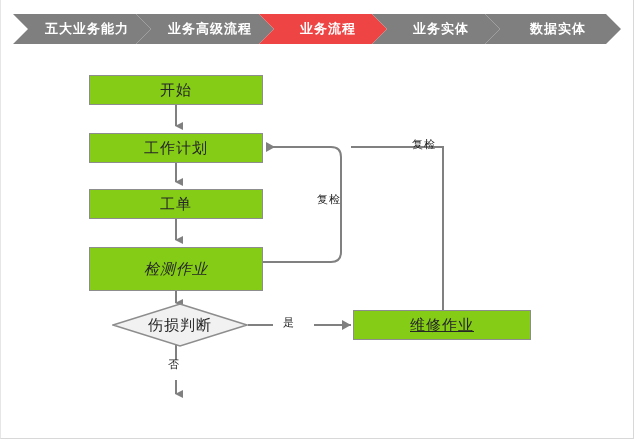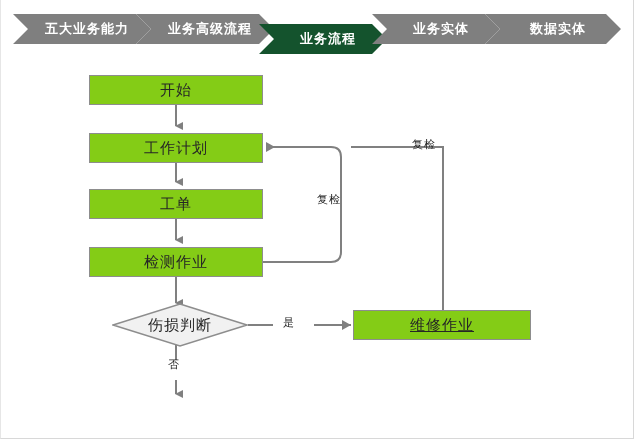--- a/index.html
+++ b/index.html
@@ -114,21 +114,21 @@
   <div id="breadcrumb">
 
     <div class="chev" style="left:12px; width:138px; background:#7f7f7f;">
       <span class="chev-label">五大业务能力</span>
     </div>
 
     <div class="chev" style="left:135px; width:138px; background:#7f7f7f;">
       <span class="chev-label">业务高级流程</span>
     </div>
 
-    <div class="chev" style="left:258px; width:128px; background:#14532d;margin-top:10px;">
+    <div class="chev" style="left:258px; width:128px; background:#ef4444;">
       <span class="chev-label">业务流程</span>
     </div>
 
     <div class="chev" style="left:371px; width:128px; background:#7f7f7f;">
       <span class="chev-label">业务实体</span>
     </div>
 
     <div class="chev" style="left:484px; width:136px; background:#7f7f7f;">
       <span class="chev-label">数据实体</span>
     </div>
@@ -174,21 +174,21 @@
     </div>
 
     <div class="node" style="left:88px; top:133px; width:174px; height:30px;">
       <span>工作计划</span>
     </div>
 
     <div class="node" style="left:88px; top:189px; width:174px; height:30px;">
       <span>工单</span>
     </div>
 
-    <div class="node" style="left:88px; top:247px; width:174px; height:30px;">
+    <div class="node" style="left:88px; top:247px; width:174px; height:44px;font-style:italic;">
       <span>检测作业</span>
     </div>
 
     <div class="diamond-wrap" style="left:111px; top:303px; width:136px; height:44px;">
       <svg class="diamond-shape" viewBox="0 0 136 44" preserveAspectRatio="none">
         <polygon points="68,1 135,22 68,43 1,22" fill="#f1f1f1" stroke="#8d8d8d" stroke-width="1.5"></polygon>
       </svg>
       <span class="diamond-text">伤损判断</span>
     </div>
 

